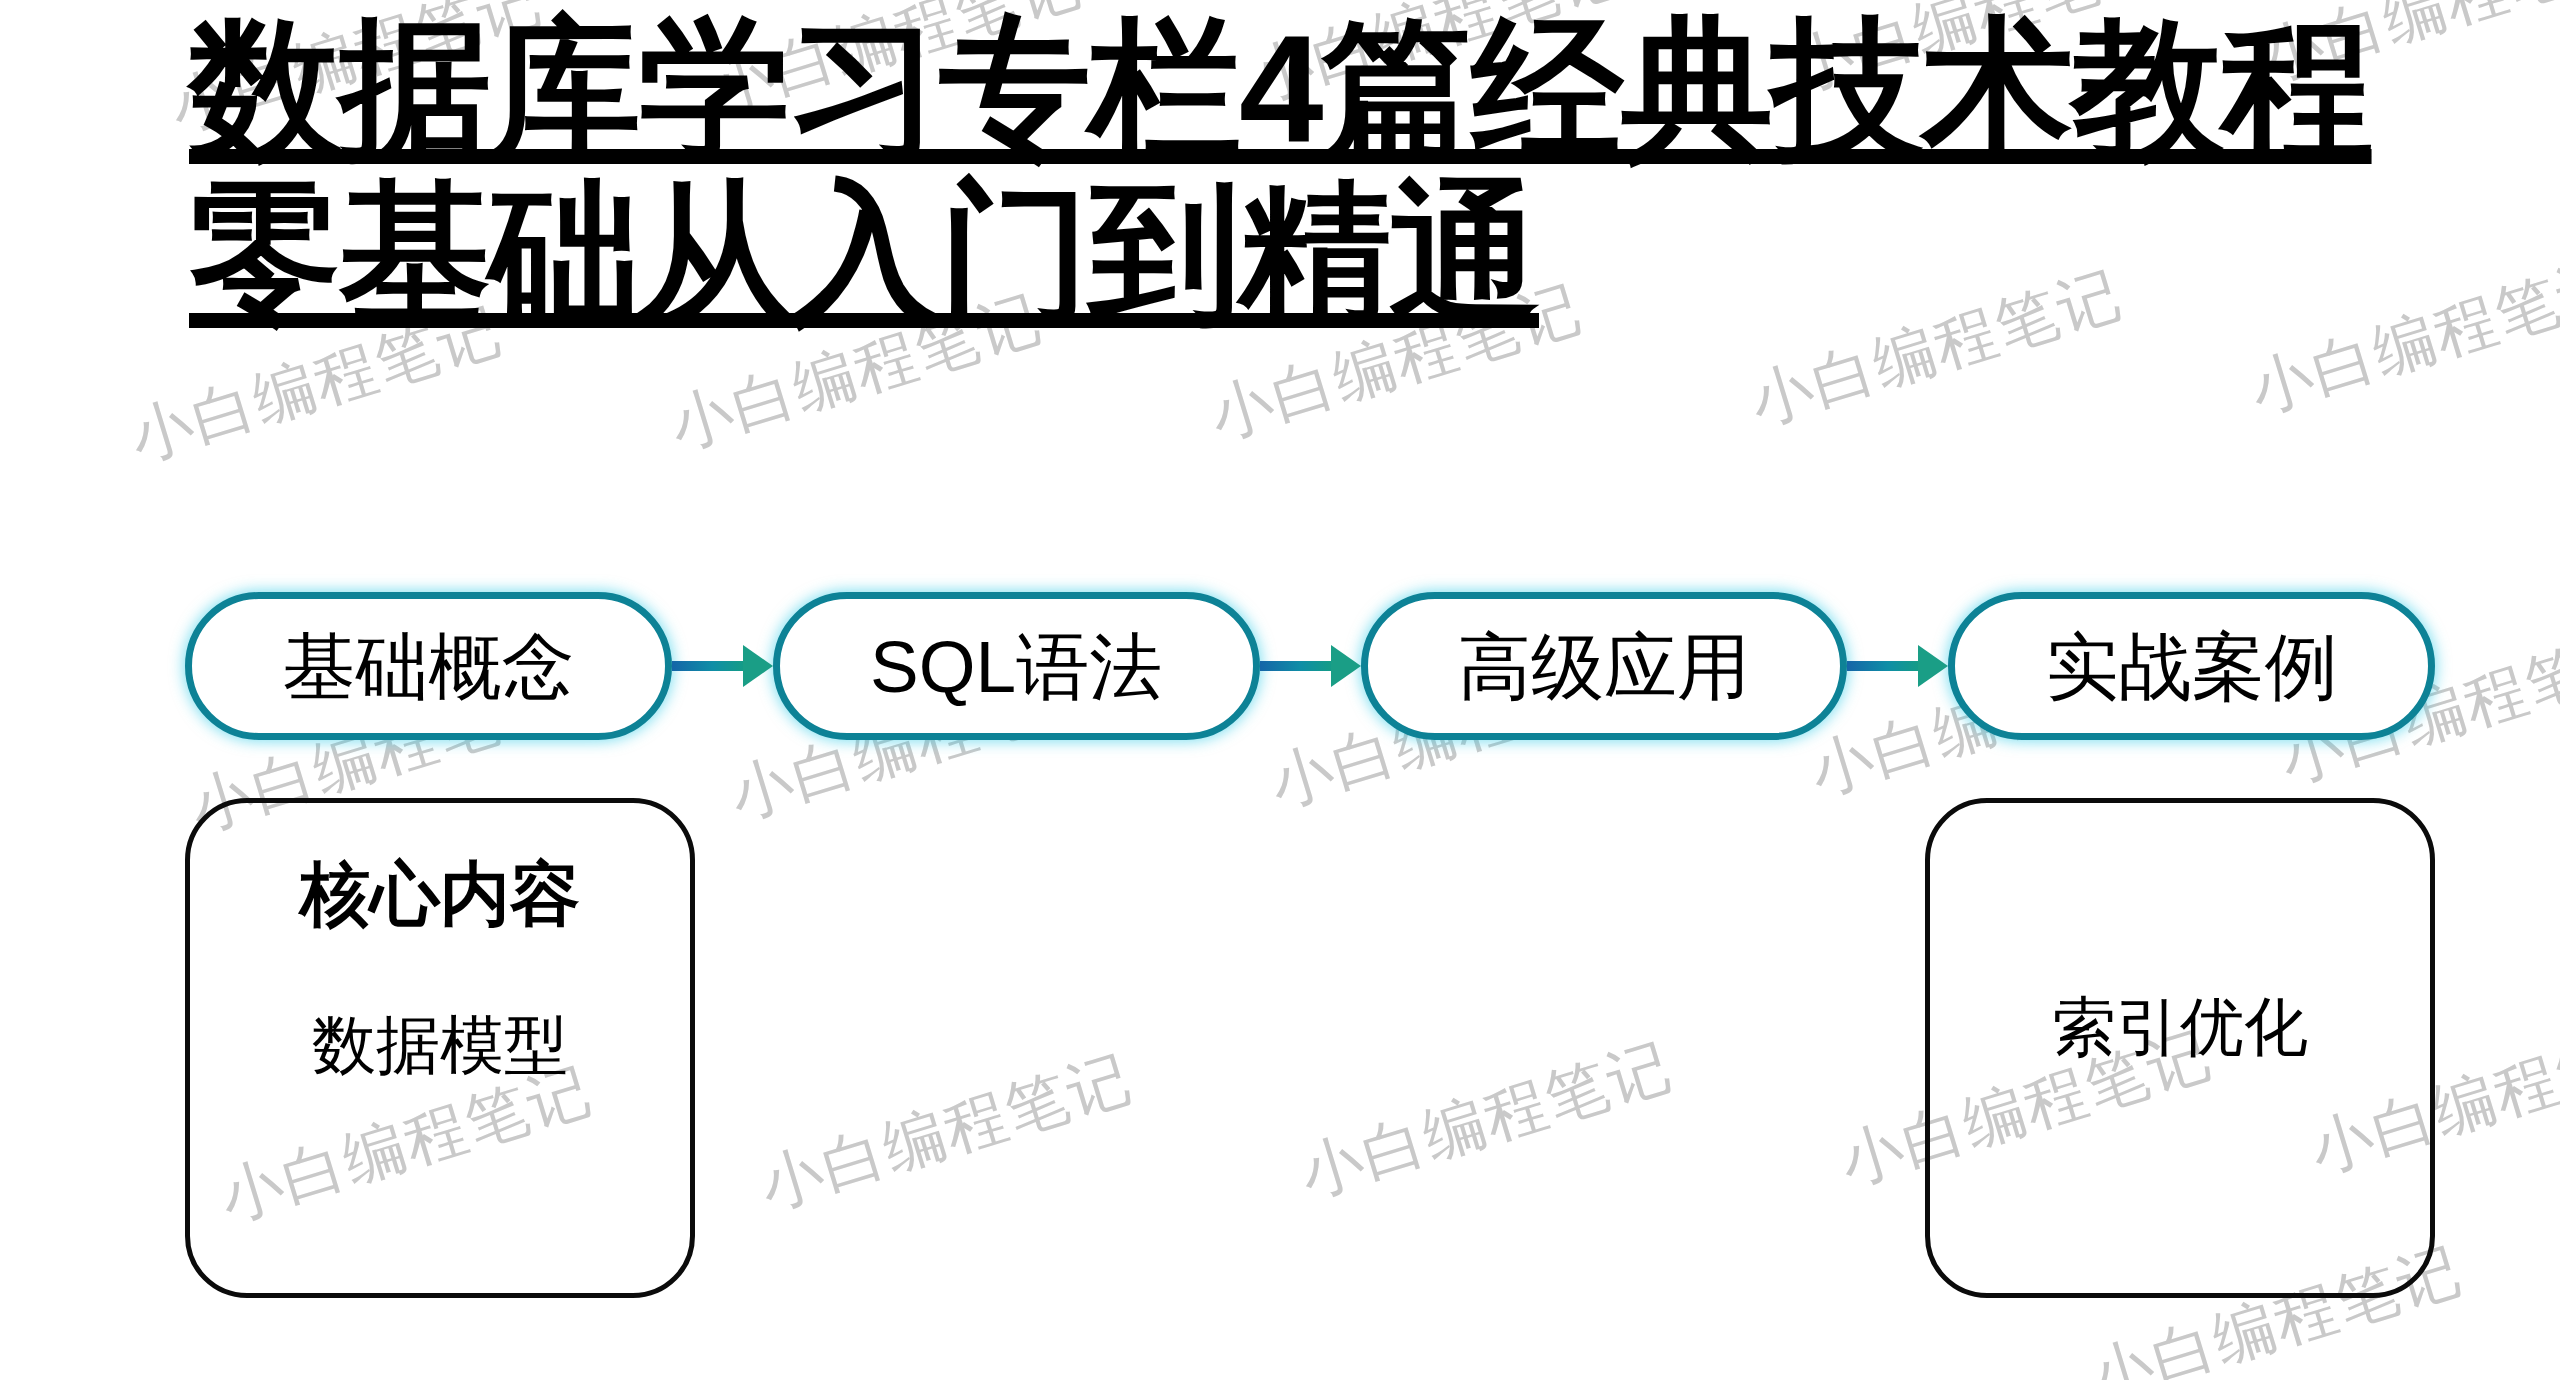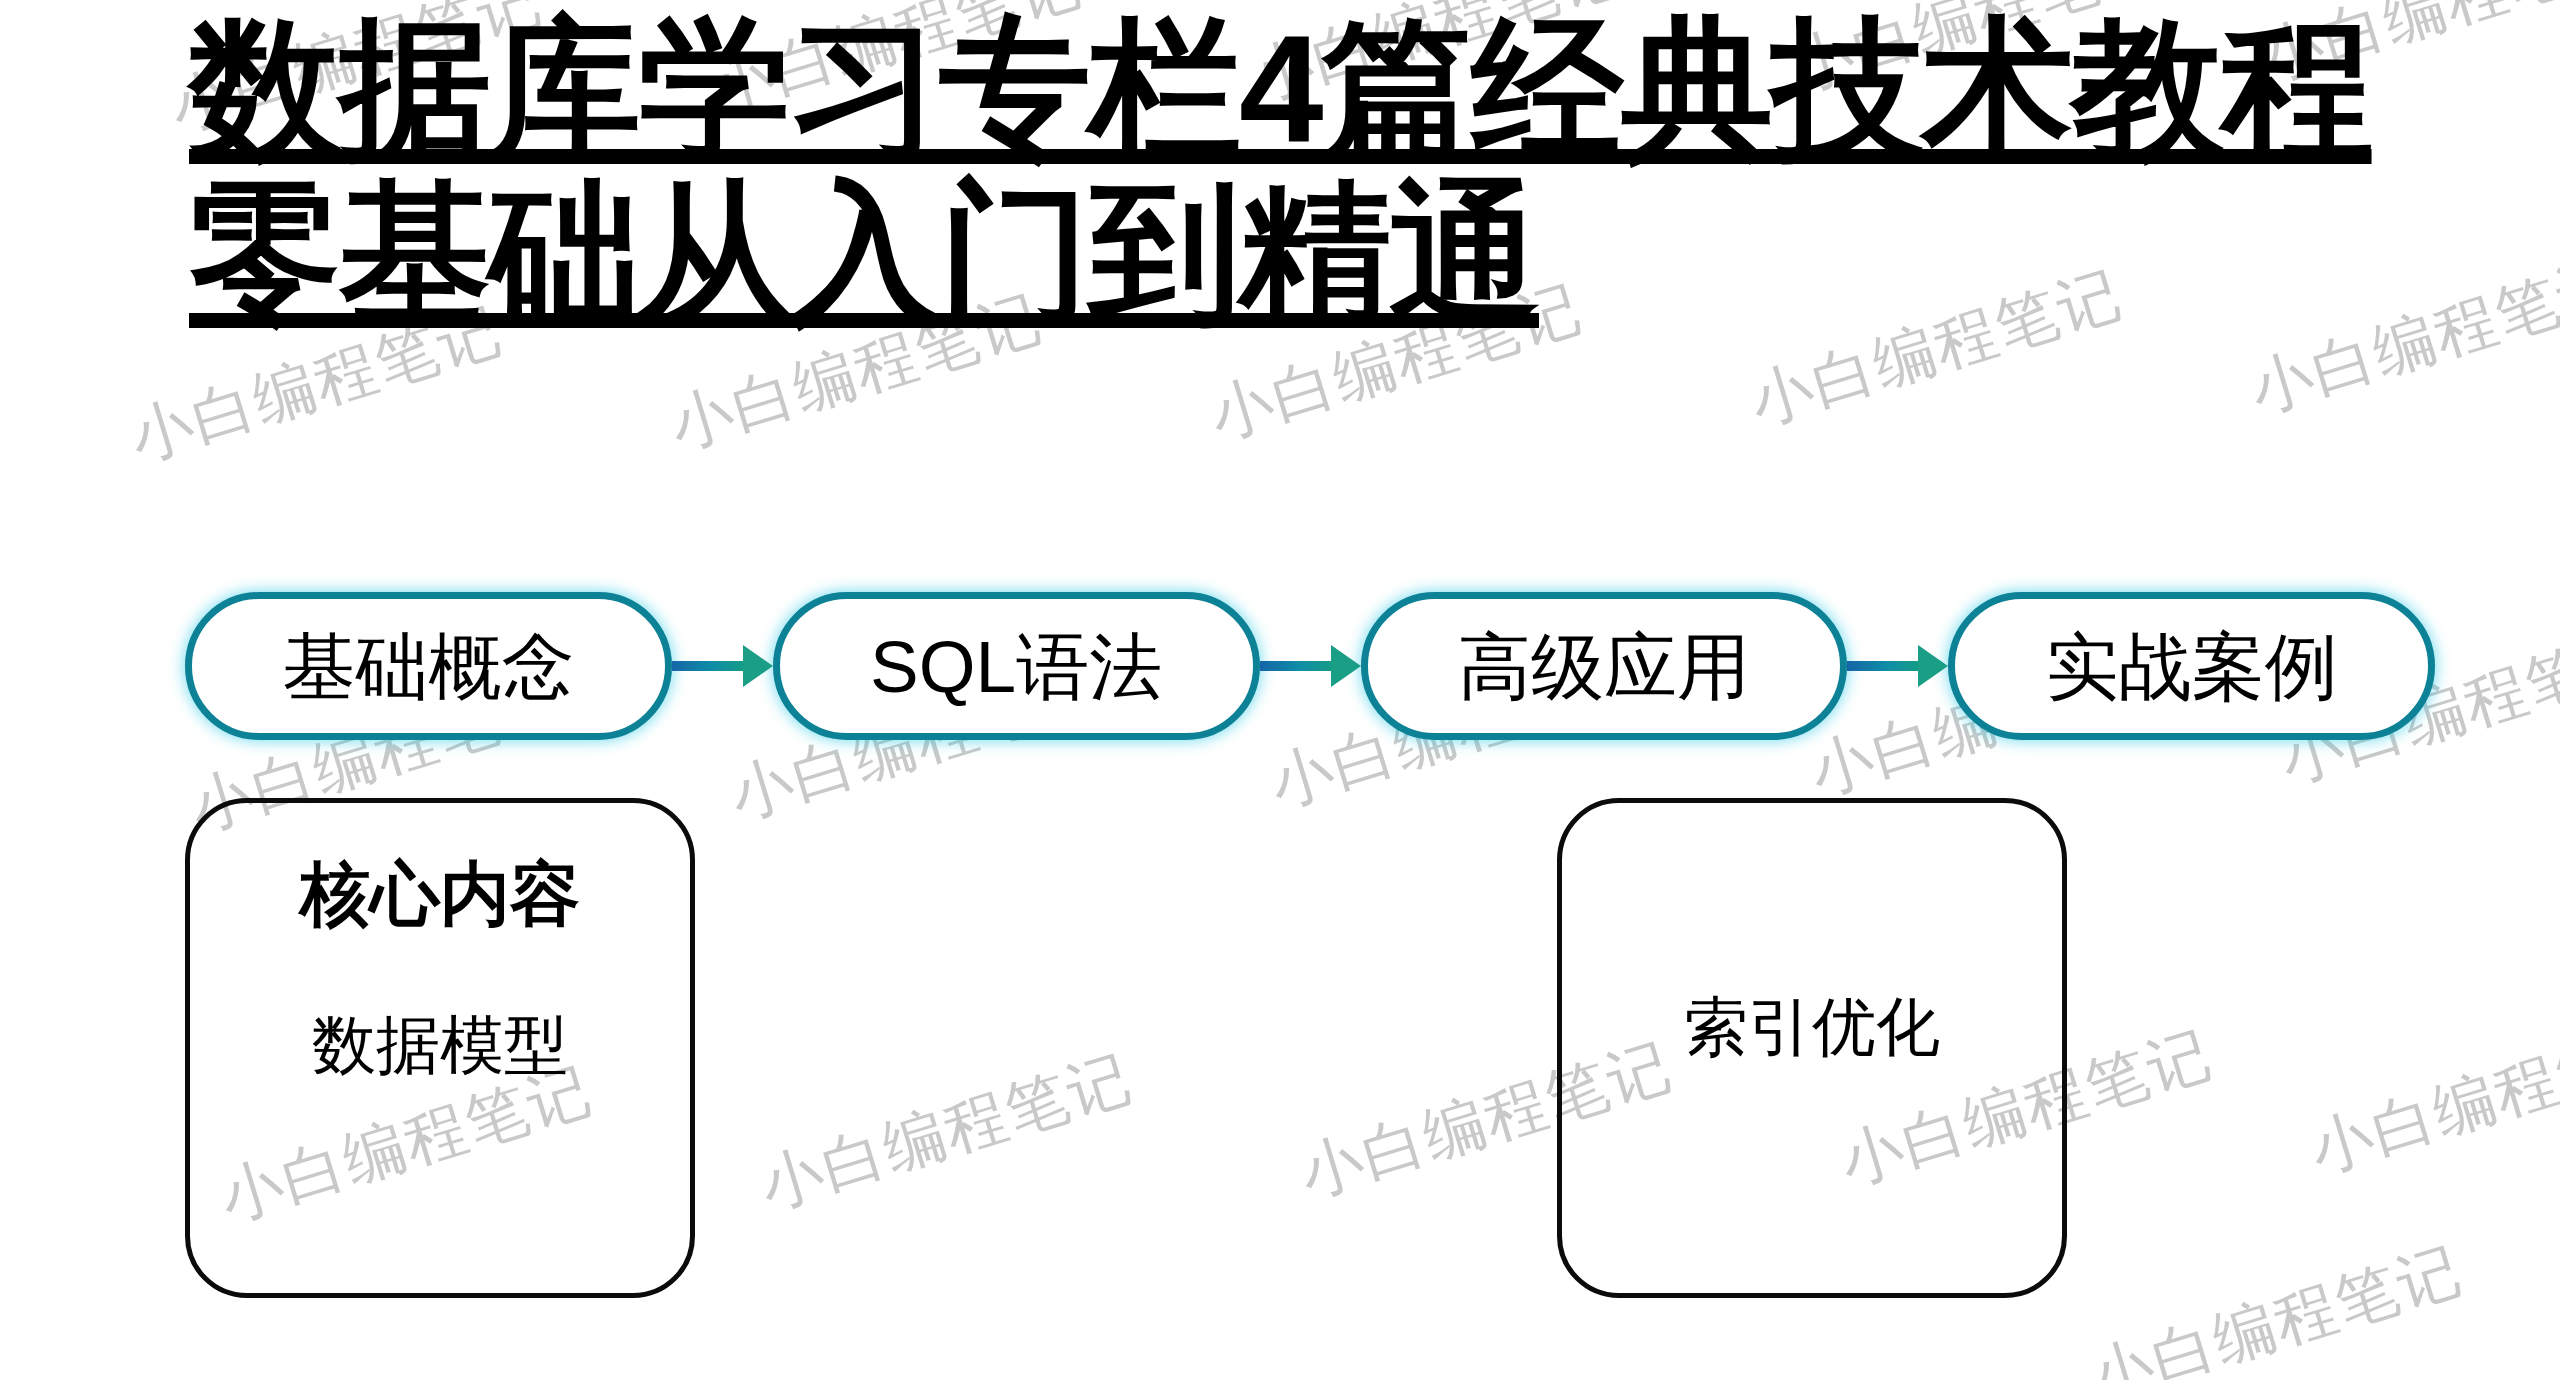--- a/index.html
+++ b/index.html
@@ -114,21 +114,21 @@
     border-top: 21px solid transparent;
     border-bottom: 21px solid transparent;
     border-left: 30px solid #1a9e86;
   }
 
   
   #cards-row {
     position: absolute;
     left: 185px;
     top: 798px;
-    width: 1882px;
+    width: 2250px;
     height: 500px;
     display: flex;
     justify-content: space-between;
     z-index: 10;
   }
   .card {
     width: 510px;
     height: 500px;
     box-sizing: border-box;
     border: 5px solid #0b0b0b;

